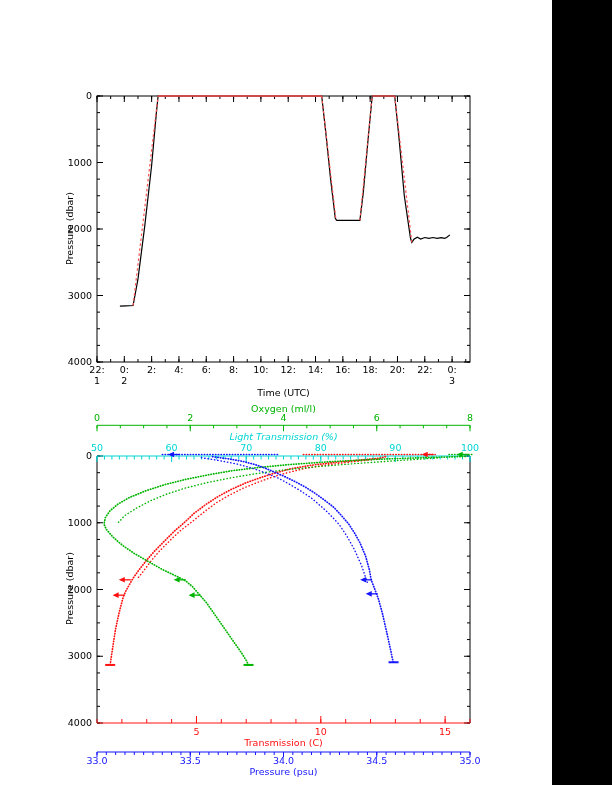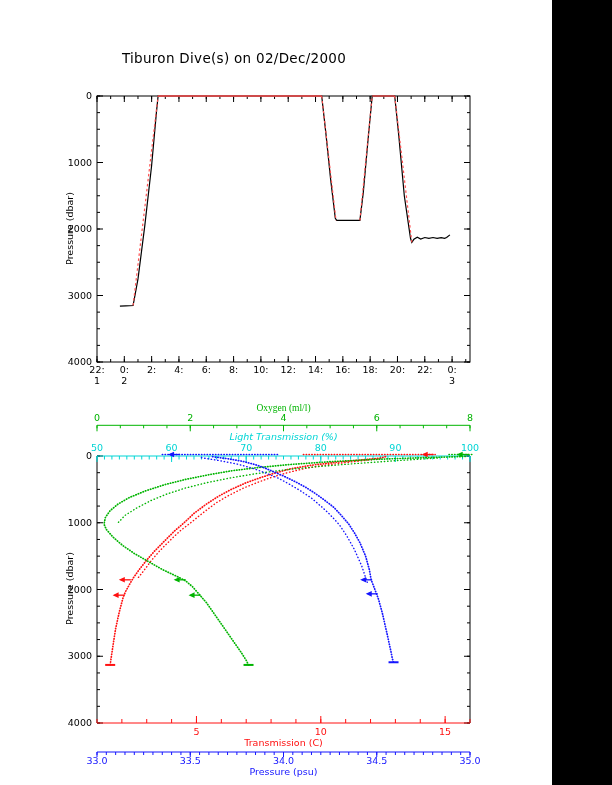--- a/index.html
+++ b/index.html
@@ -444,21 +444,21 @@
           <line x1="372.1549999999998" y1="579.82125" x2="362.1549999999998" y2="579.82125" stroke="#1515FF" stroke-width="1.3"></line>
           <polygon points="360.1549999999998,579.82125 366.1549999999998,577.02125 366.1549999999998,582.6212499999999" fill="#1515FF"></polygon>
           <line x1="377.75" y1="593.83875" x2="367.75" y2="593.83875" stroke="#1515FF" stroke-width="1.3"></line>
           <polygon points="365.75,593.83875 371.75,591.03875 371.75,596.63875" fill="#1515FF"></polygon>
           <line x1="180.05999999999958" y1="454.5" x2="170.05999999999958" y2="454.5" stroke="#1515FF" stroke-width="1.3"></line>
           <polygon points="168.05999999999958,454.5 174.05999999999958,451.7 174.05999999999958,457.3" fill="#1515FF"></polygon>
           <line x1="388.53500000000065" y1="662.2574999999999" x2="398.53500000000065" y2="662.2574999999999" stroke="#1515FF" stroke-width="2"></line>
         </g>
       </g>
     </svg>
-  <div class="lbl" id="figure-title">Tiburon Dive(s) on 02/Dec/2000</div>
-  <div class="lbl axtitle" id="oxygen-axis-title" style="color: rgb(0, 180, 0); font-family: Liberation Serif, serif;">Oxygen (ml/l)</div>
+  <div class="lbl axtitle" id="oxygen-axis-title" style="color: rgb(0, 180, 0);">Oxygen (ml/l)</div>
   <div class="lbl axtitle" id="light-axis-title" style="color: rgb(0, 213, 213); font-style: italic;">Light Transmission (%)</div>
   <div class="lbl axtitle" id="temperature-axis-title" style="color: rgb(255, 16, 16);">Transmission (C)</div>
   <div class="lbl axtitle" id="salinity-axis-title" style="color: rgb(21, 21, 255);">Pressure (psu)</div>
+  <div class="lbl" id="time-axis-title">Time (UTC)</div>
   <div class="lbl ylab" id="pressure-label-top">Pressure (dbar)</div>
   <div class="lbl ylab" id="pressure-label-bottom">Pressure (dbar)</div>
   <div id="right-bar"></div>
 </div>
 
 </body></html>

